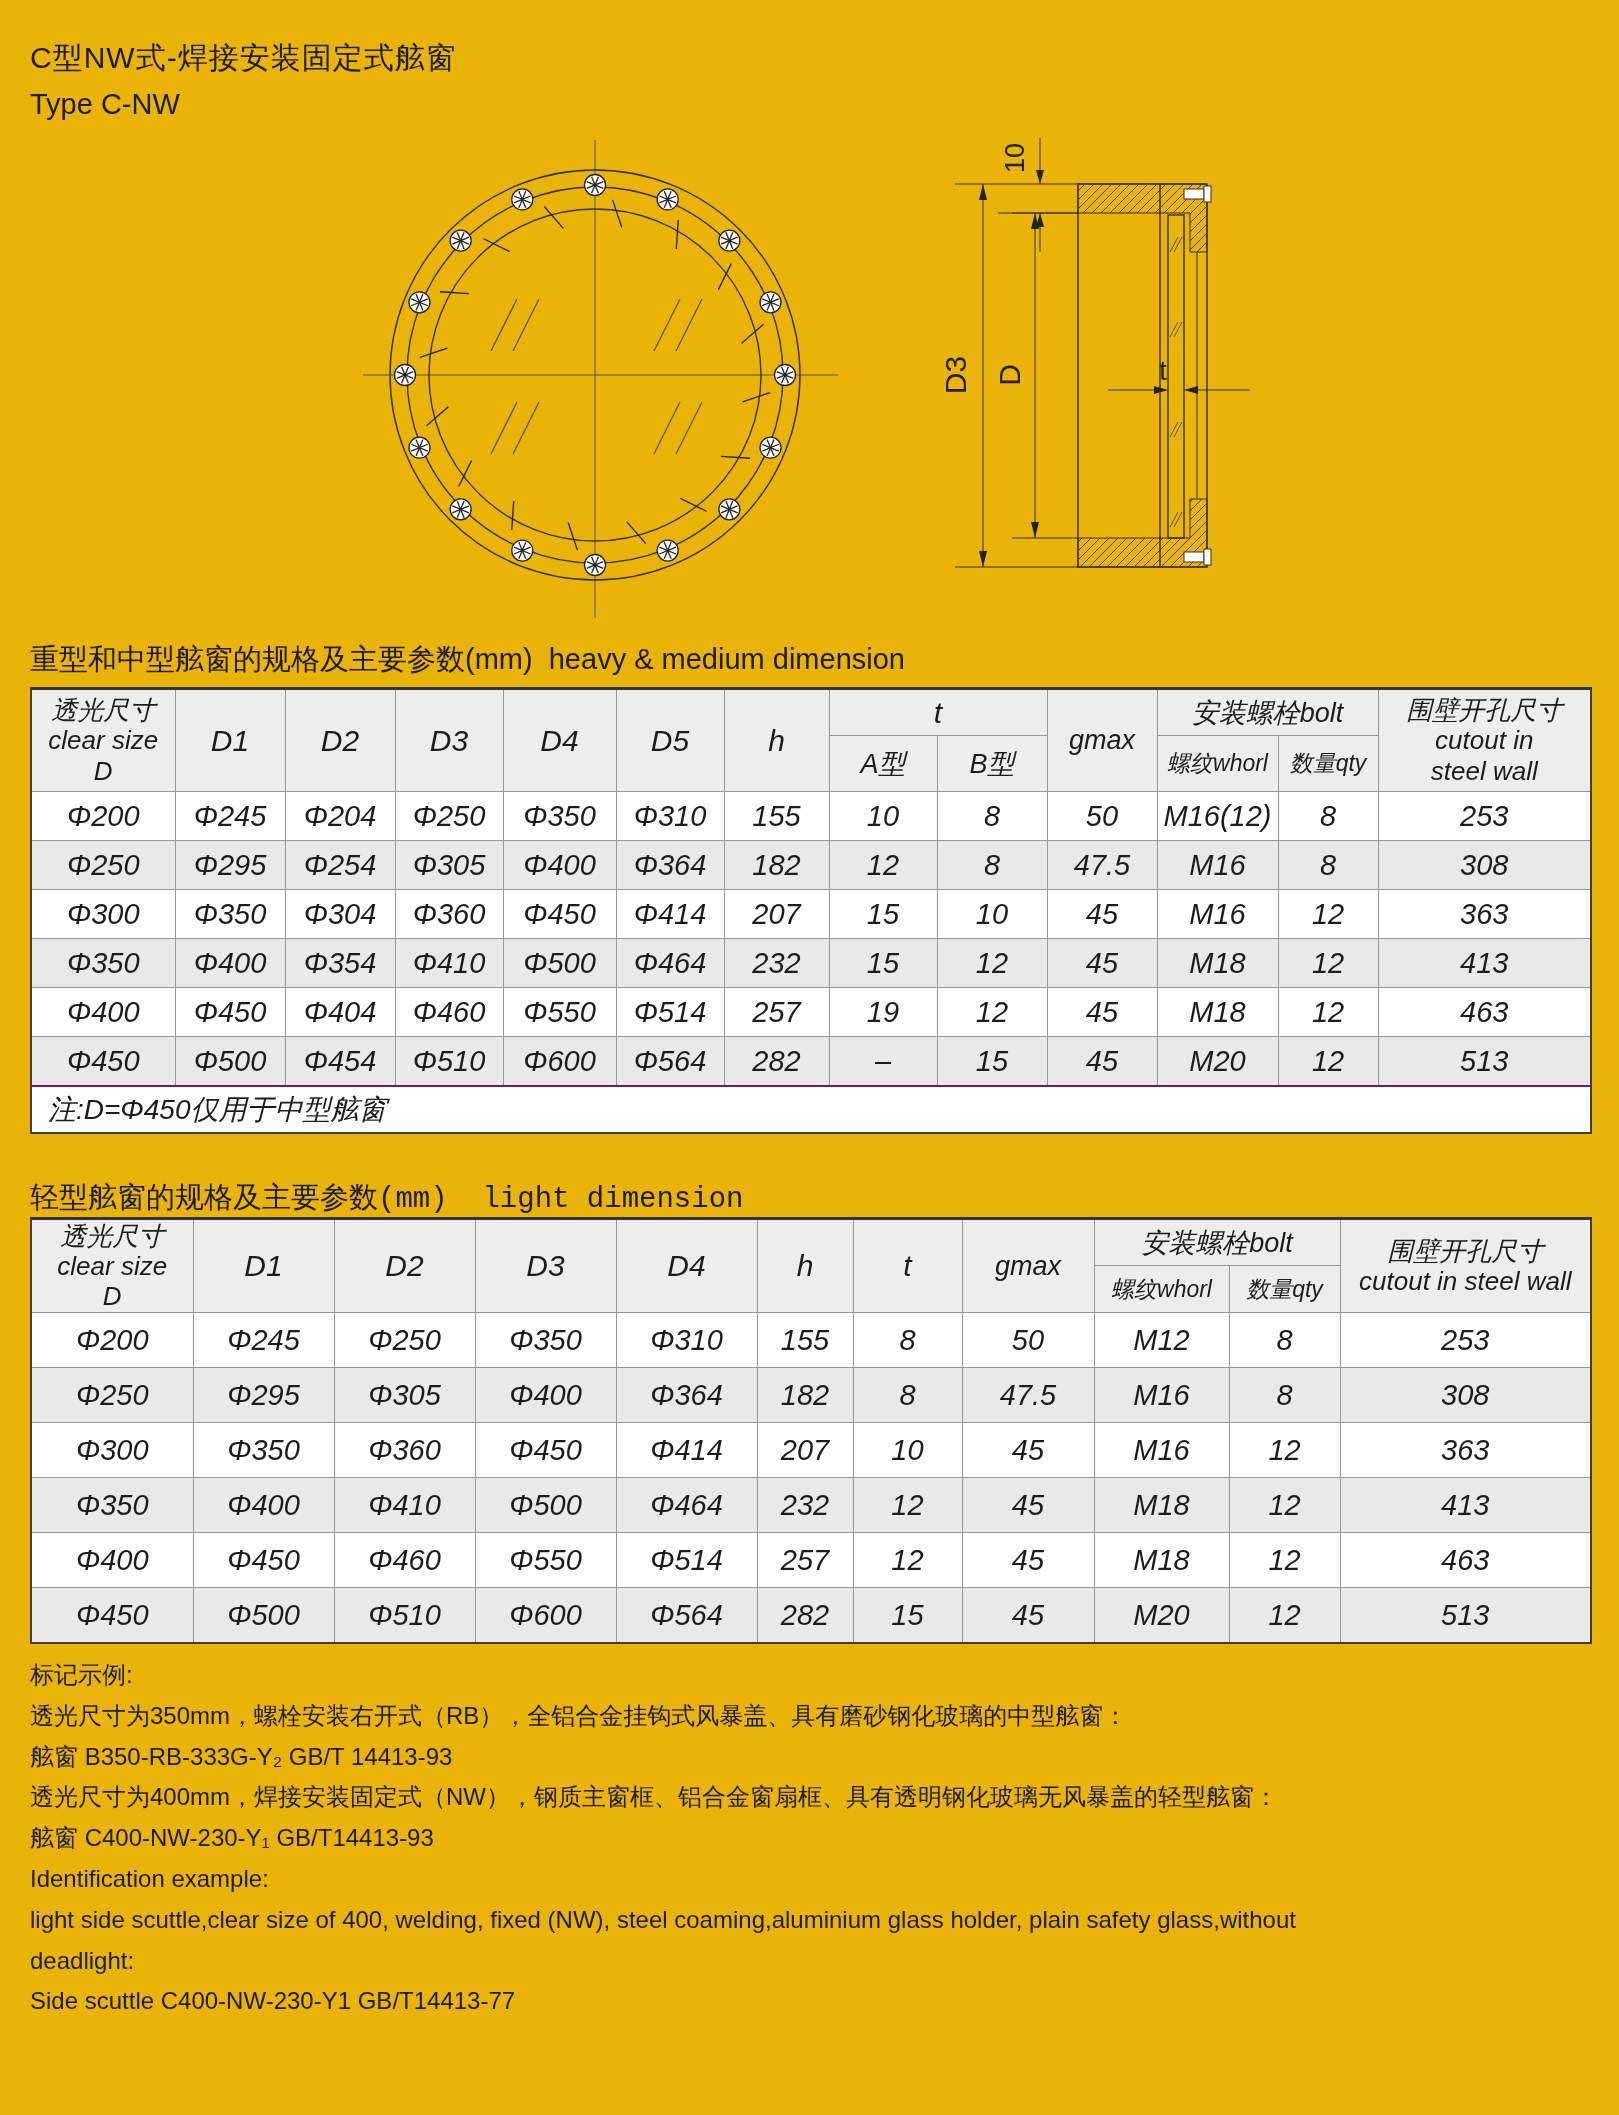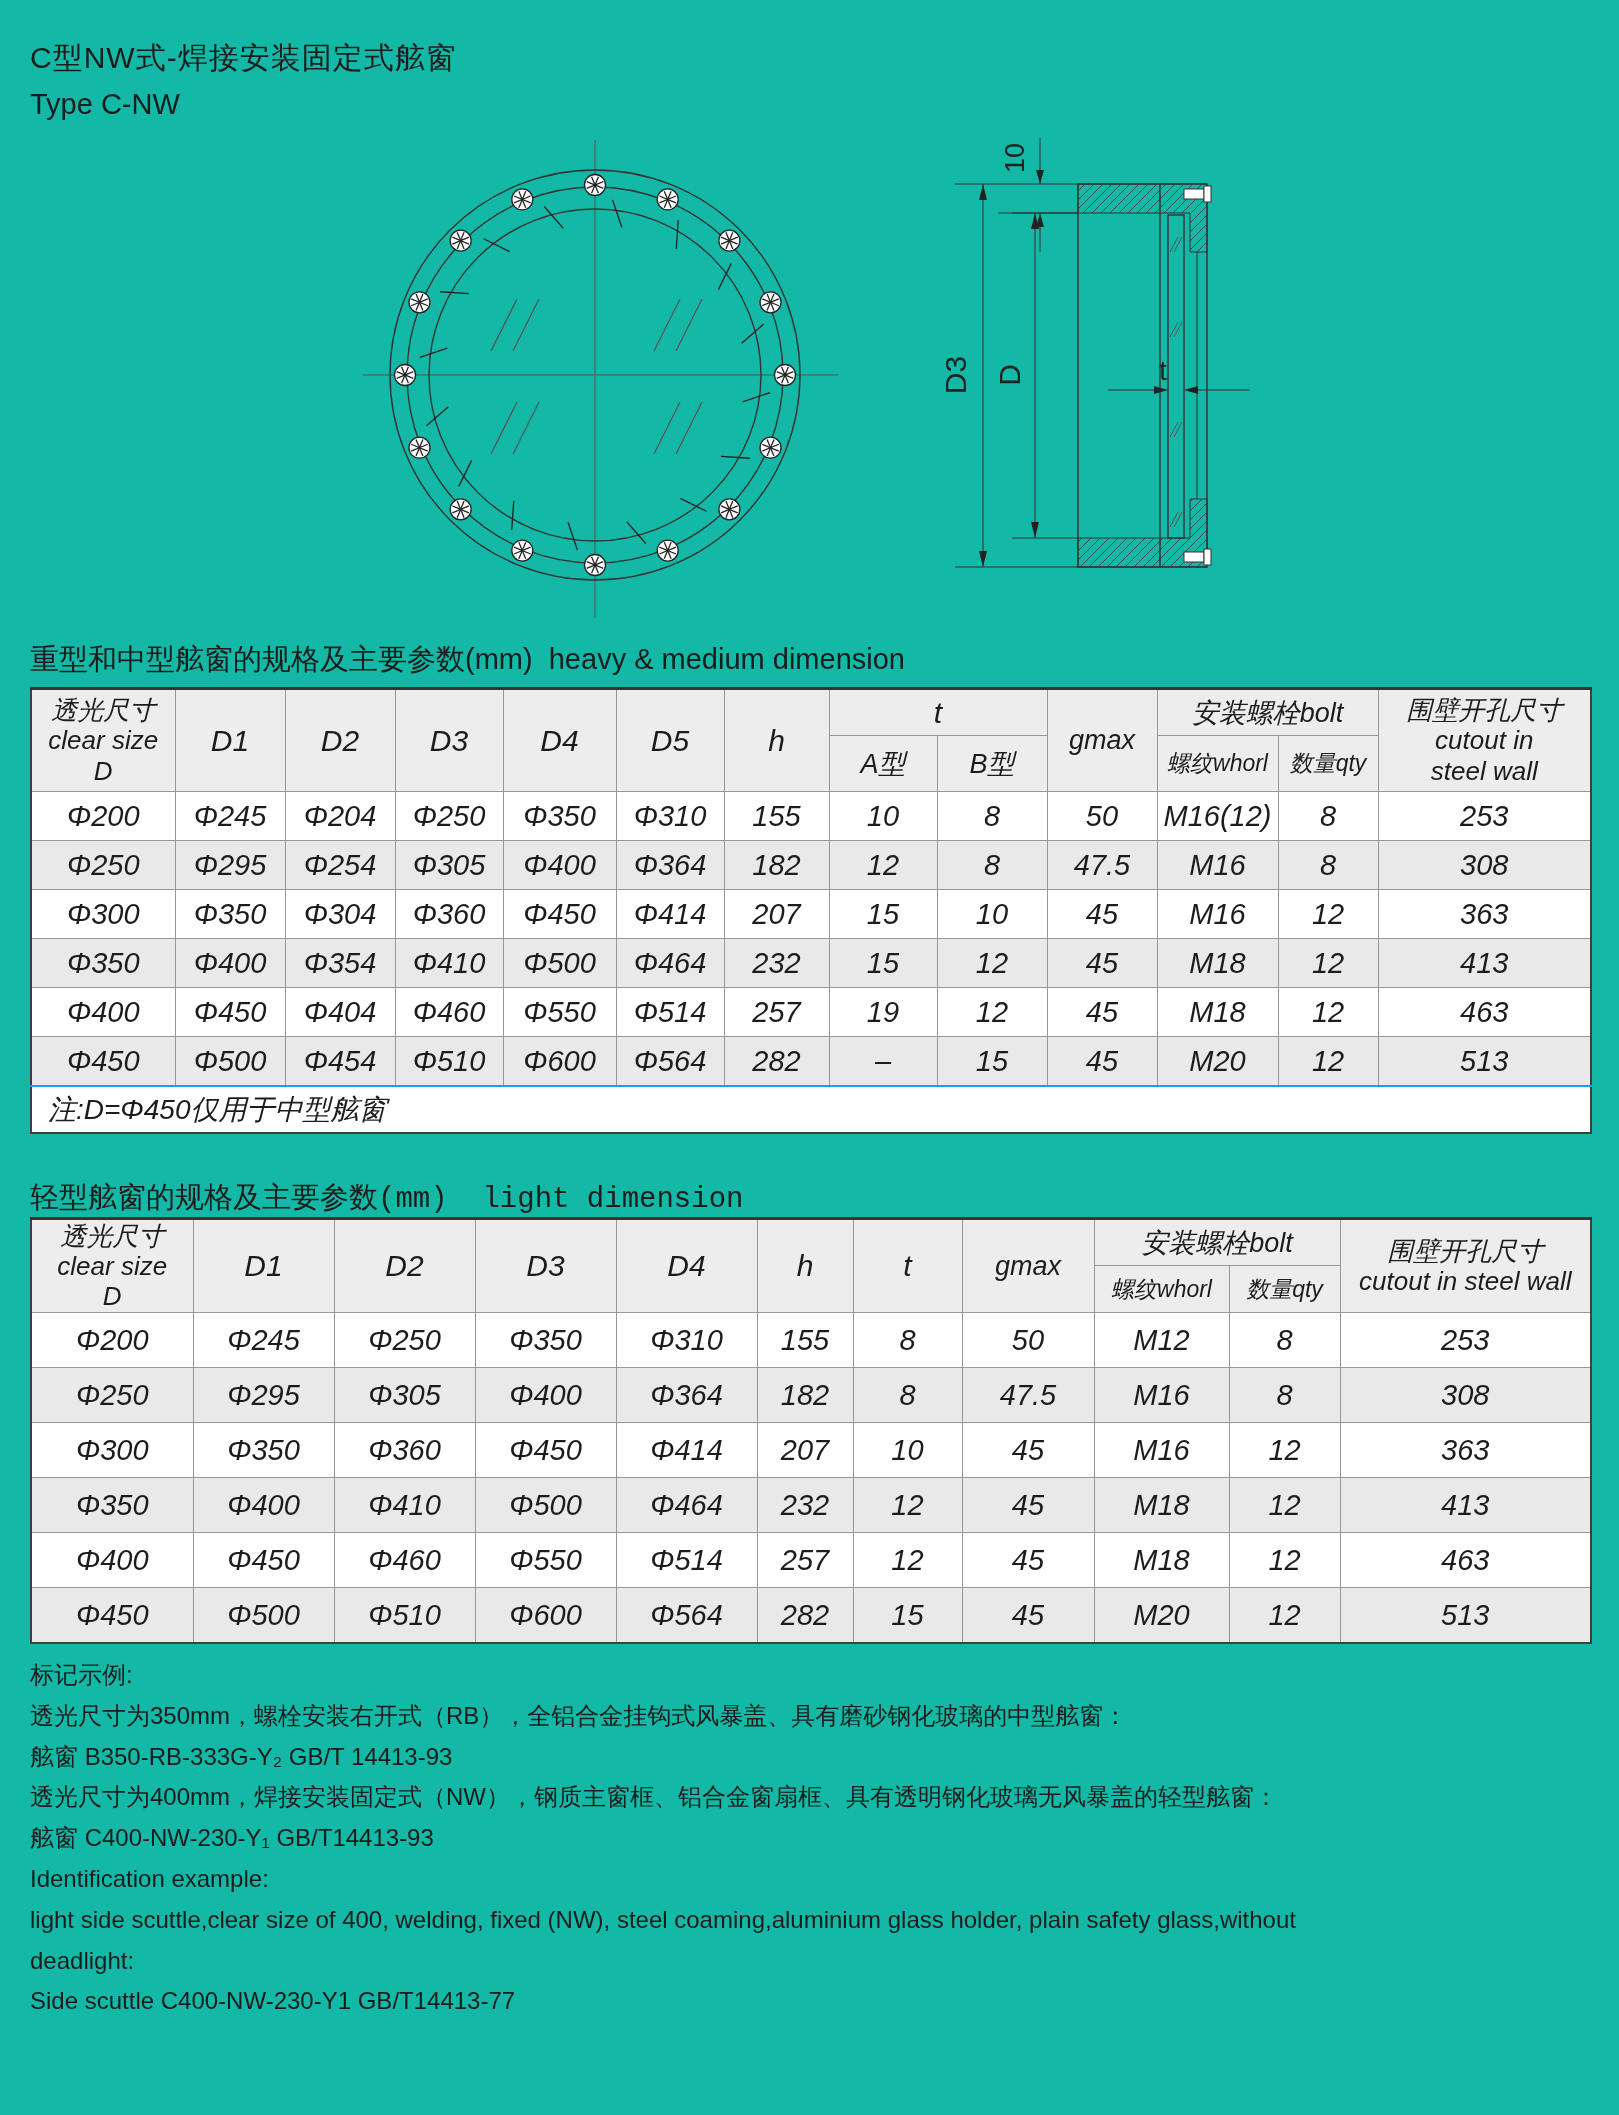--- a/index.html
+++ b/index.html
@@ -1,16 +1,16 @@
 <!DOCTYPE html>
 <html><head>
 <meta charset="utf-8">
 <style>
   html,body{margin:0;padding:0;background:#fff;}
-  #page{position:relative;width:1619px;height:2115px;background:#14b8a6;overflow:hidden;
+  #page{position:relative;width:1619px;height:2115px;background:#eab308;overflow:hidden;
         font-family:"Liberation Sans","DejaVu Sans",sans-serif;color:#1c1c1c;}
   .abs{position:absolute;}
   .title-zh{left:30px;top:38px;font-size:30px;letter-spacing:1px;}
   .title-en{left:30px;top:88px;font-size:29px;}
   .caption{left:30px;font-size:29px;white-space:pre;}
   .cap1{top:640px;}
   .cap2{top:1178px;font-family:Liberation Mono, monospace;}
 
   table{border-collapse:collapse;table-layout:fixed;background:#fff;font-style:italic;}
   #table1{left:30px;top:687px;width:1560px;}
@@ -24,21 +24,21 @@
   .hdr-xs{font-size:23px;}
   .hdr-sm{font-size:26px;line-height:1.16;white-space:pre-line;}
   #table1 thead tr:nth-child(1) th{height:45px;}
   #table1 thead tr:nth-child(2) th{height:55px;}
   #table2 thead tr:nth-child(1) th{height:45px;}
   #table2 thead tr:nth-child(2) th{height:46px;}
   #table1 tbody td{height:48px;font-size:29px;}
   #table2 tbody td{height:54px;font-size:29px;}
   tbody tr:nth-child(even) td{background:#e9e9e9;}
   tfoot td{height:45px;font-size:28px;text-align:left;padding-left:16px;
-           border-top:2px solid #0ea5e9;background:#fff;}
+           border-top:2px solid #701a75;background:#fff;}
 
   .examples{left:30px;top:1655px;width:1589px;font-size:24px;line-height:40.8px;}
   .examples div{white-space:nowrap;}
 
   svg text{font-family:"Liberation Sans","DejaVu Sans",sans-serif;fill:#222;}
   .thin{stroke:#555;stroke-width:1;fill:none;}
   .line{stroke:#333;stroke-width:1.4;fill:none;}
   .dim{stroke:#333;stroke-width:1;fill:none;}
   .arr{fill:#222;stroke:none;}
 </style>

